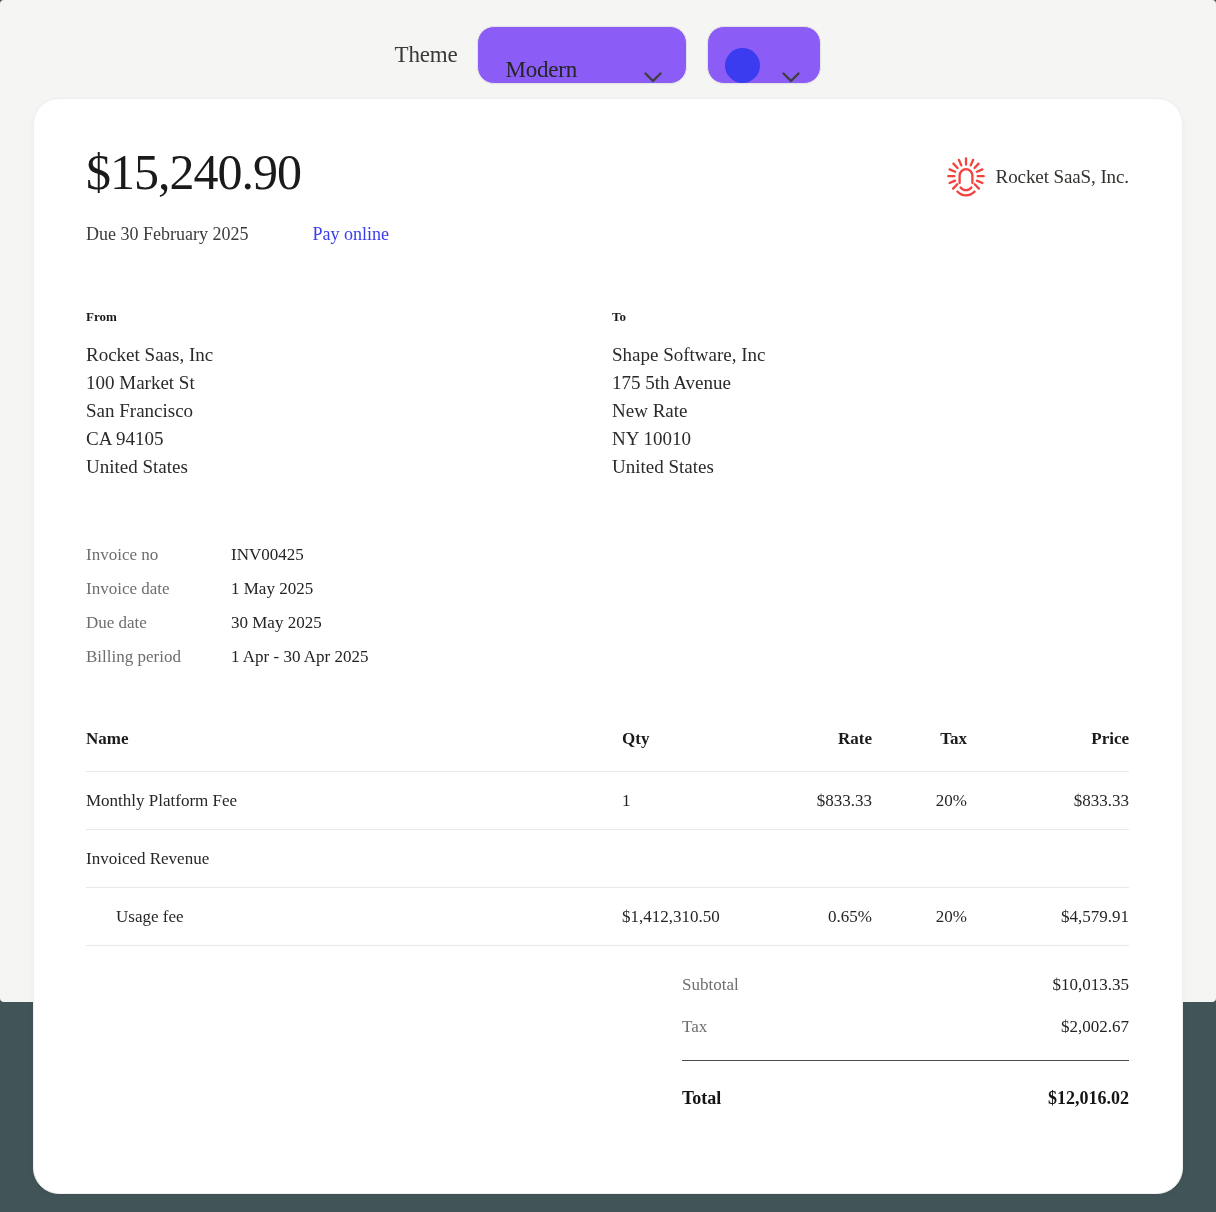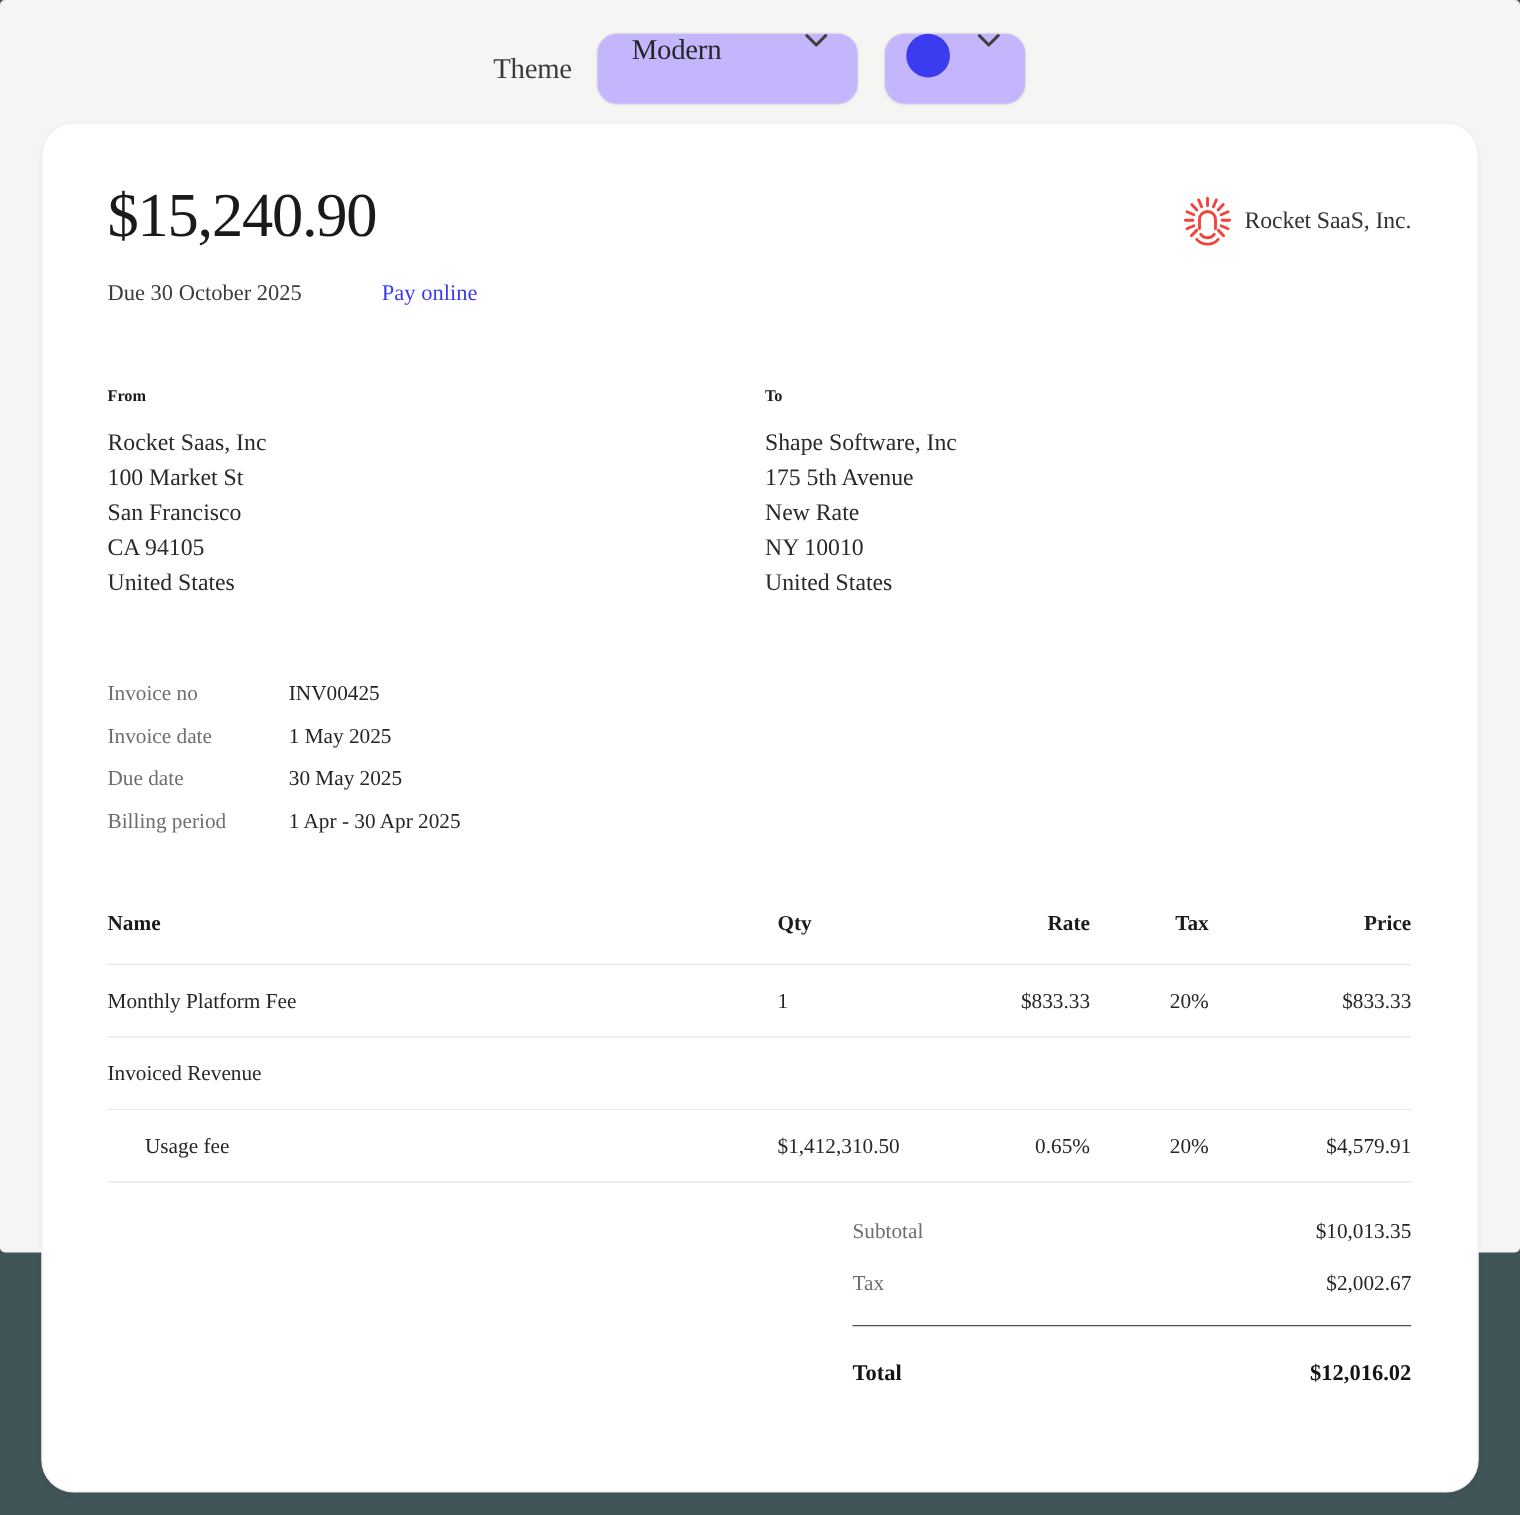--- a/index.html
+++ b/index.html
@@ -18,23 +18,23 @@
     font-family:Liberation Serif, serif;
   }
   
   .theme-bar {
     height:110px;
     display:flex; align-items:center; justify-content:center;
     gap:20px;
   }
   .theme-label { font-size:23px; color:#3a3a3a; letter-spacing:-0.2px; }
   .pill {
-    height:58px; background:#c4b5fd;
+    height:58px; background:#8b5cf6;
     border:1px solid #e3e3e1; border-radius:17px;
-    display:flex; align-items:flex-start;
+    display:flex; align-items:flex-end;
     cursor:pointer;
     box-shadow:0 1px 2px rgba(0,0,0,0.02);
   }
   .pill-theme { width:210px; padding:0 24px 0 27px; justify-content:space-between; }
   .pill-theme .pill-text { font-size:23px; color:#252525; letter-spacing:-0.2px; }
   .pill-color { width:114px; padding:0 20px 0 17px; justify-content:space-between; }
   .swatch { width:35px; height:35px; border-radius:50%; background:#3b3bf0; }
   .chev { display:block; }
   
   .card {
@@ -151,21 +151,21 @@
 
             <path d="M13.6,30.5 A6.8,6.8 0 0 0 24.4,30.5"></path>
             <path d="M10.4,34.5 A11.6,11.6 0 0 0 27.6,34.5"></path>
           </g>
         </svg>
         <span class="company-name">Rocket SaaS, Inc.</span>
       </div>
     </div>
 
     <div class="due-row">
-      <span class="due-text">Due 30 October 2025</span>
+      <span class="due-text">Due 30 February 2025</span>
       <a class="link pay-link">Pay online</a>
     </div>
 
     <div class="addresses">
       <div class="addr-from">
         <div class="section-heading">From</div>
         <div class="addr-line">Rocket Saas, Inc</div>
         <div class="addr-line">100 Market St</div>
         <div class="addr-line">San Francisco</div>
         <div class="addr-line">CA 94105</div>

